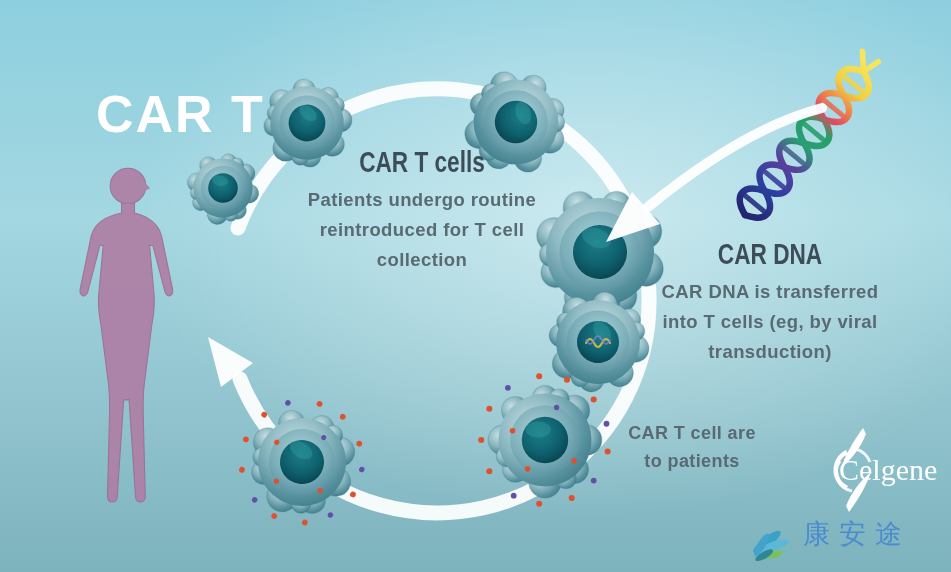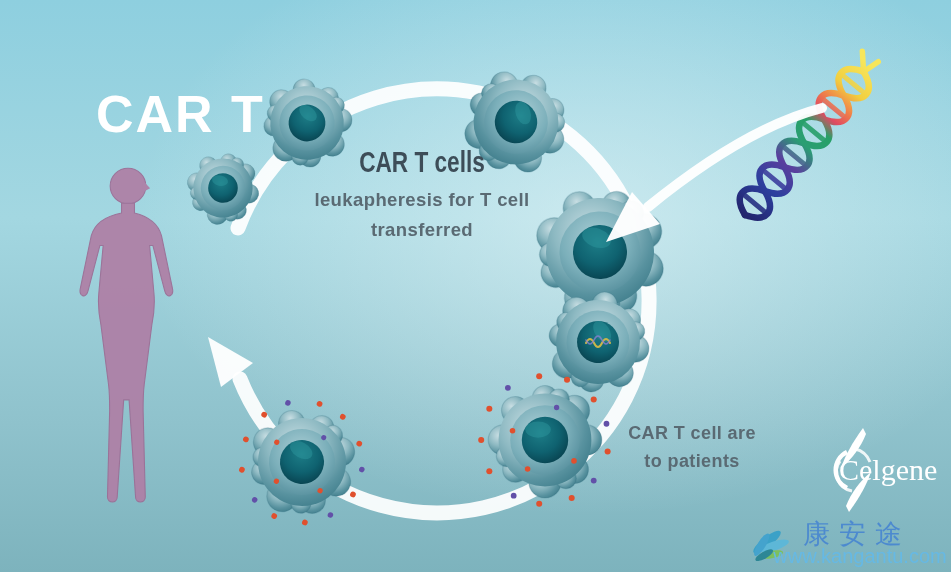--- a/index.html
+++ b/index.html
@@ -204,25 +204,31 @@
       <ellipse cx="-5" cy="-3" rx="13" ry="4" fill="#3aa0d0" transform="rotate(-58)"></ellipse>
       <ellipse cx="2" cy="13" rx="12" ry="3.8" fill="#7cc24f" transform="rotate(-10)"></ellipse>
       <ellipse cx="-9" cy="10" rx="10" ry="3.5" fill="#1f7f8f" transform="rotate(-30)"></ellipse>
     </g>
   </svg>
 
   <div class="title">CAR T</div>
 
   <div class="txt blk-collection">
     <div class="step-heading">CAR T cells</div>
-    <div class="step-line">leukapheresis for T cell</div>
-    <div class="step-line">transferred</div>
+    <div class="step-line">Patients undergo routine</div>
+    <div class="step-line">reintroduced for T cell</div>
+    <div class="step-line">collection</div>
   </div>
 
+  <div class="txt blk-transduction">
+    <div class="step-heading">CAR DNA</div>
+    <div class="step-line">CAR DNA is transferred</div>
+    <div class="step-line">into T cells (eg, by viral</div>
+    <div class="step-line">transduction)</div>
+  </div>
 
   <div class="txt blk-reinfusion">
     <div class="step-line">CAR T cell are</div>
     <div class="step-line">to patients</div>
   </div>
 
   <div class="txt wm-cn">康安途</div>
-  <div class="txt wm-url">www.kangantu.com</div>
 </div>
 
 </body></html>

